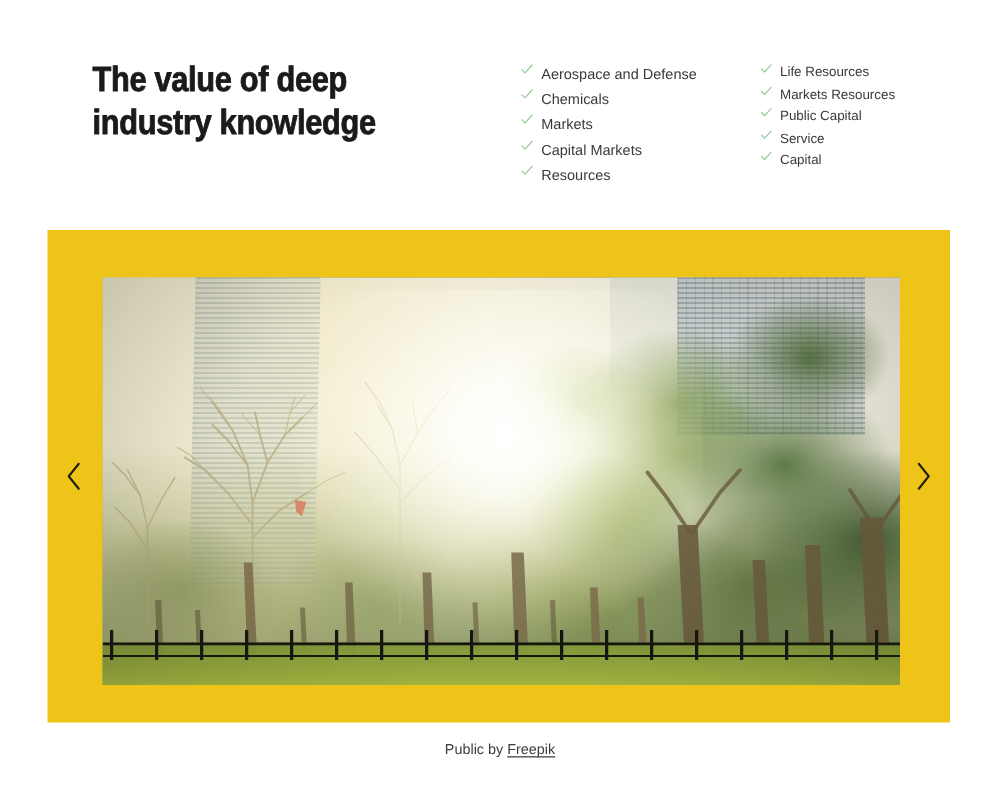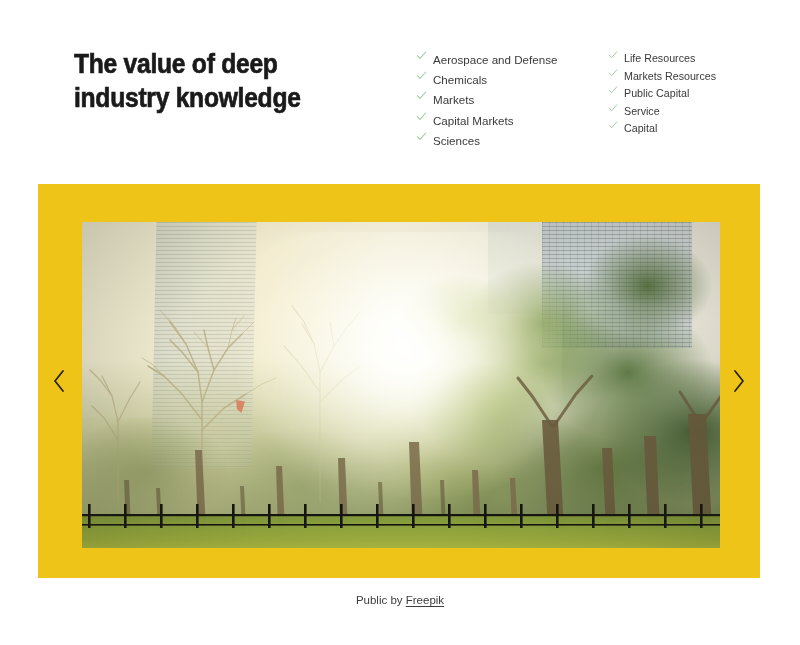--- a/index.html
+++ b/index.html
@@ -424,21 +424,21 @@
             </svg>
           </span>
           <span class="item-label">Capital Markets</span>
         </li>
         <li class="list-item">
           <span class="check">
             <svg viewBox="0 0 12 12" width="11" height="11" aria-hidden="true">
               <path d="M1.5 6.2 L4.4 9.1 L10.6 2.2" fill="none" stroke="#9ccb9c" stroke-width="1.1" stroke-linecap="round" stroke-linejoin="round"></path>
             </svg>
           </span>
-          <span class="item-label">Sciences</span>
+          <span class="item-label">Resources</span>
         </li>
       </ul>
 
       <ul class="list-col col-b">
         <li class="list-item">
           <span class="check">
             <svg viewBox="0 0 12 12" width="10" height="10" aria-hidden="true">
               <path d="M1.5 6.2 L4.4 9.1 L10.6 2.2" fill="none" stroke="#9ccb9c" stroke-width="1.15" stroke-linecap="round" stroke-linejoin="round"></path>
             </svg>
           </span>

